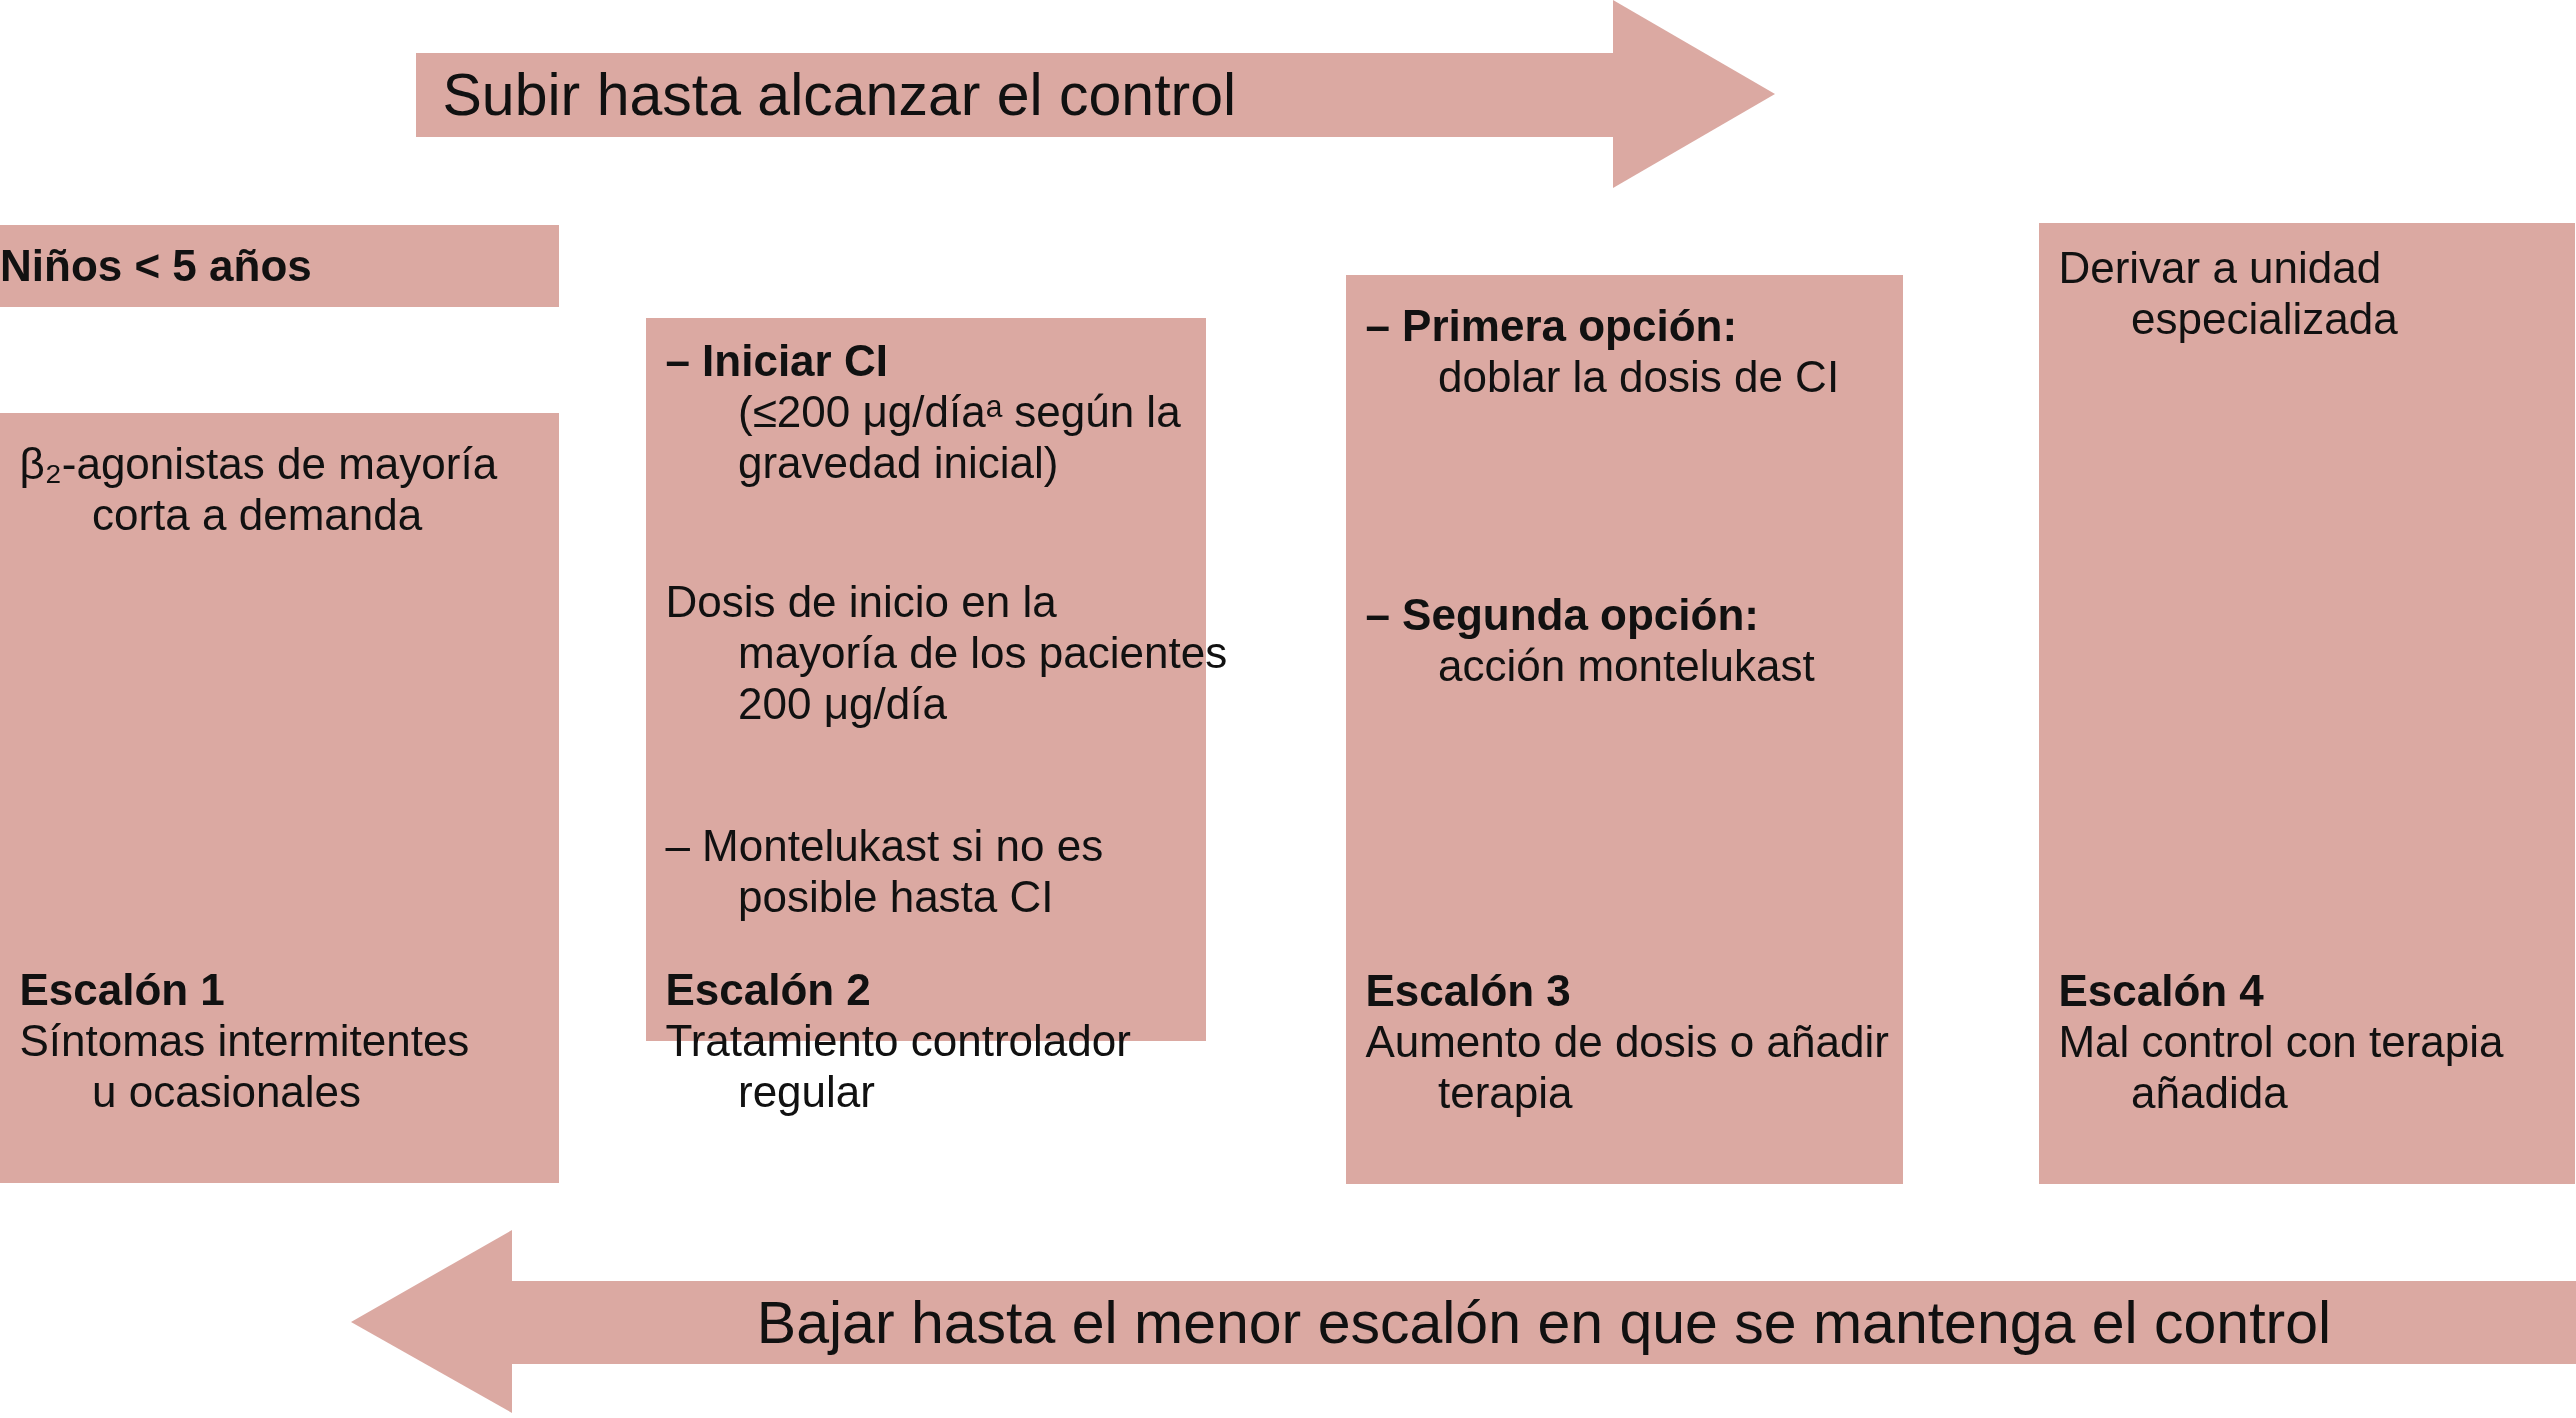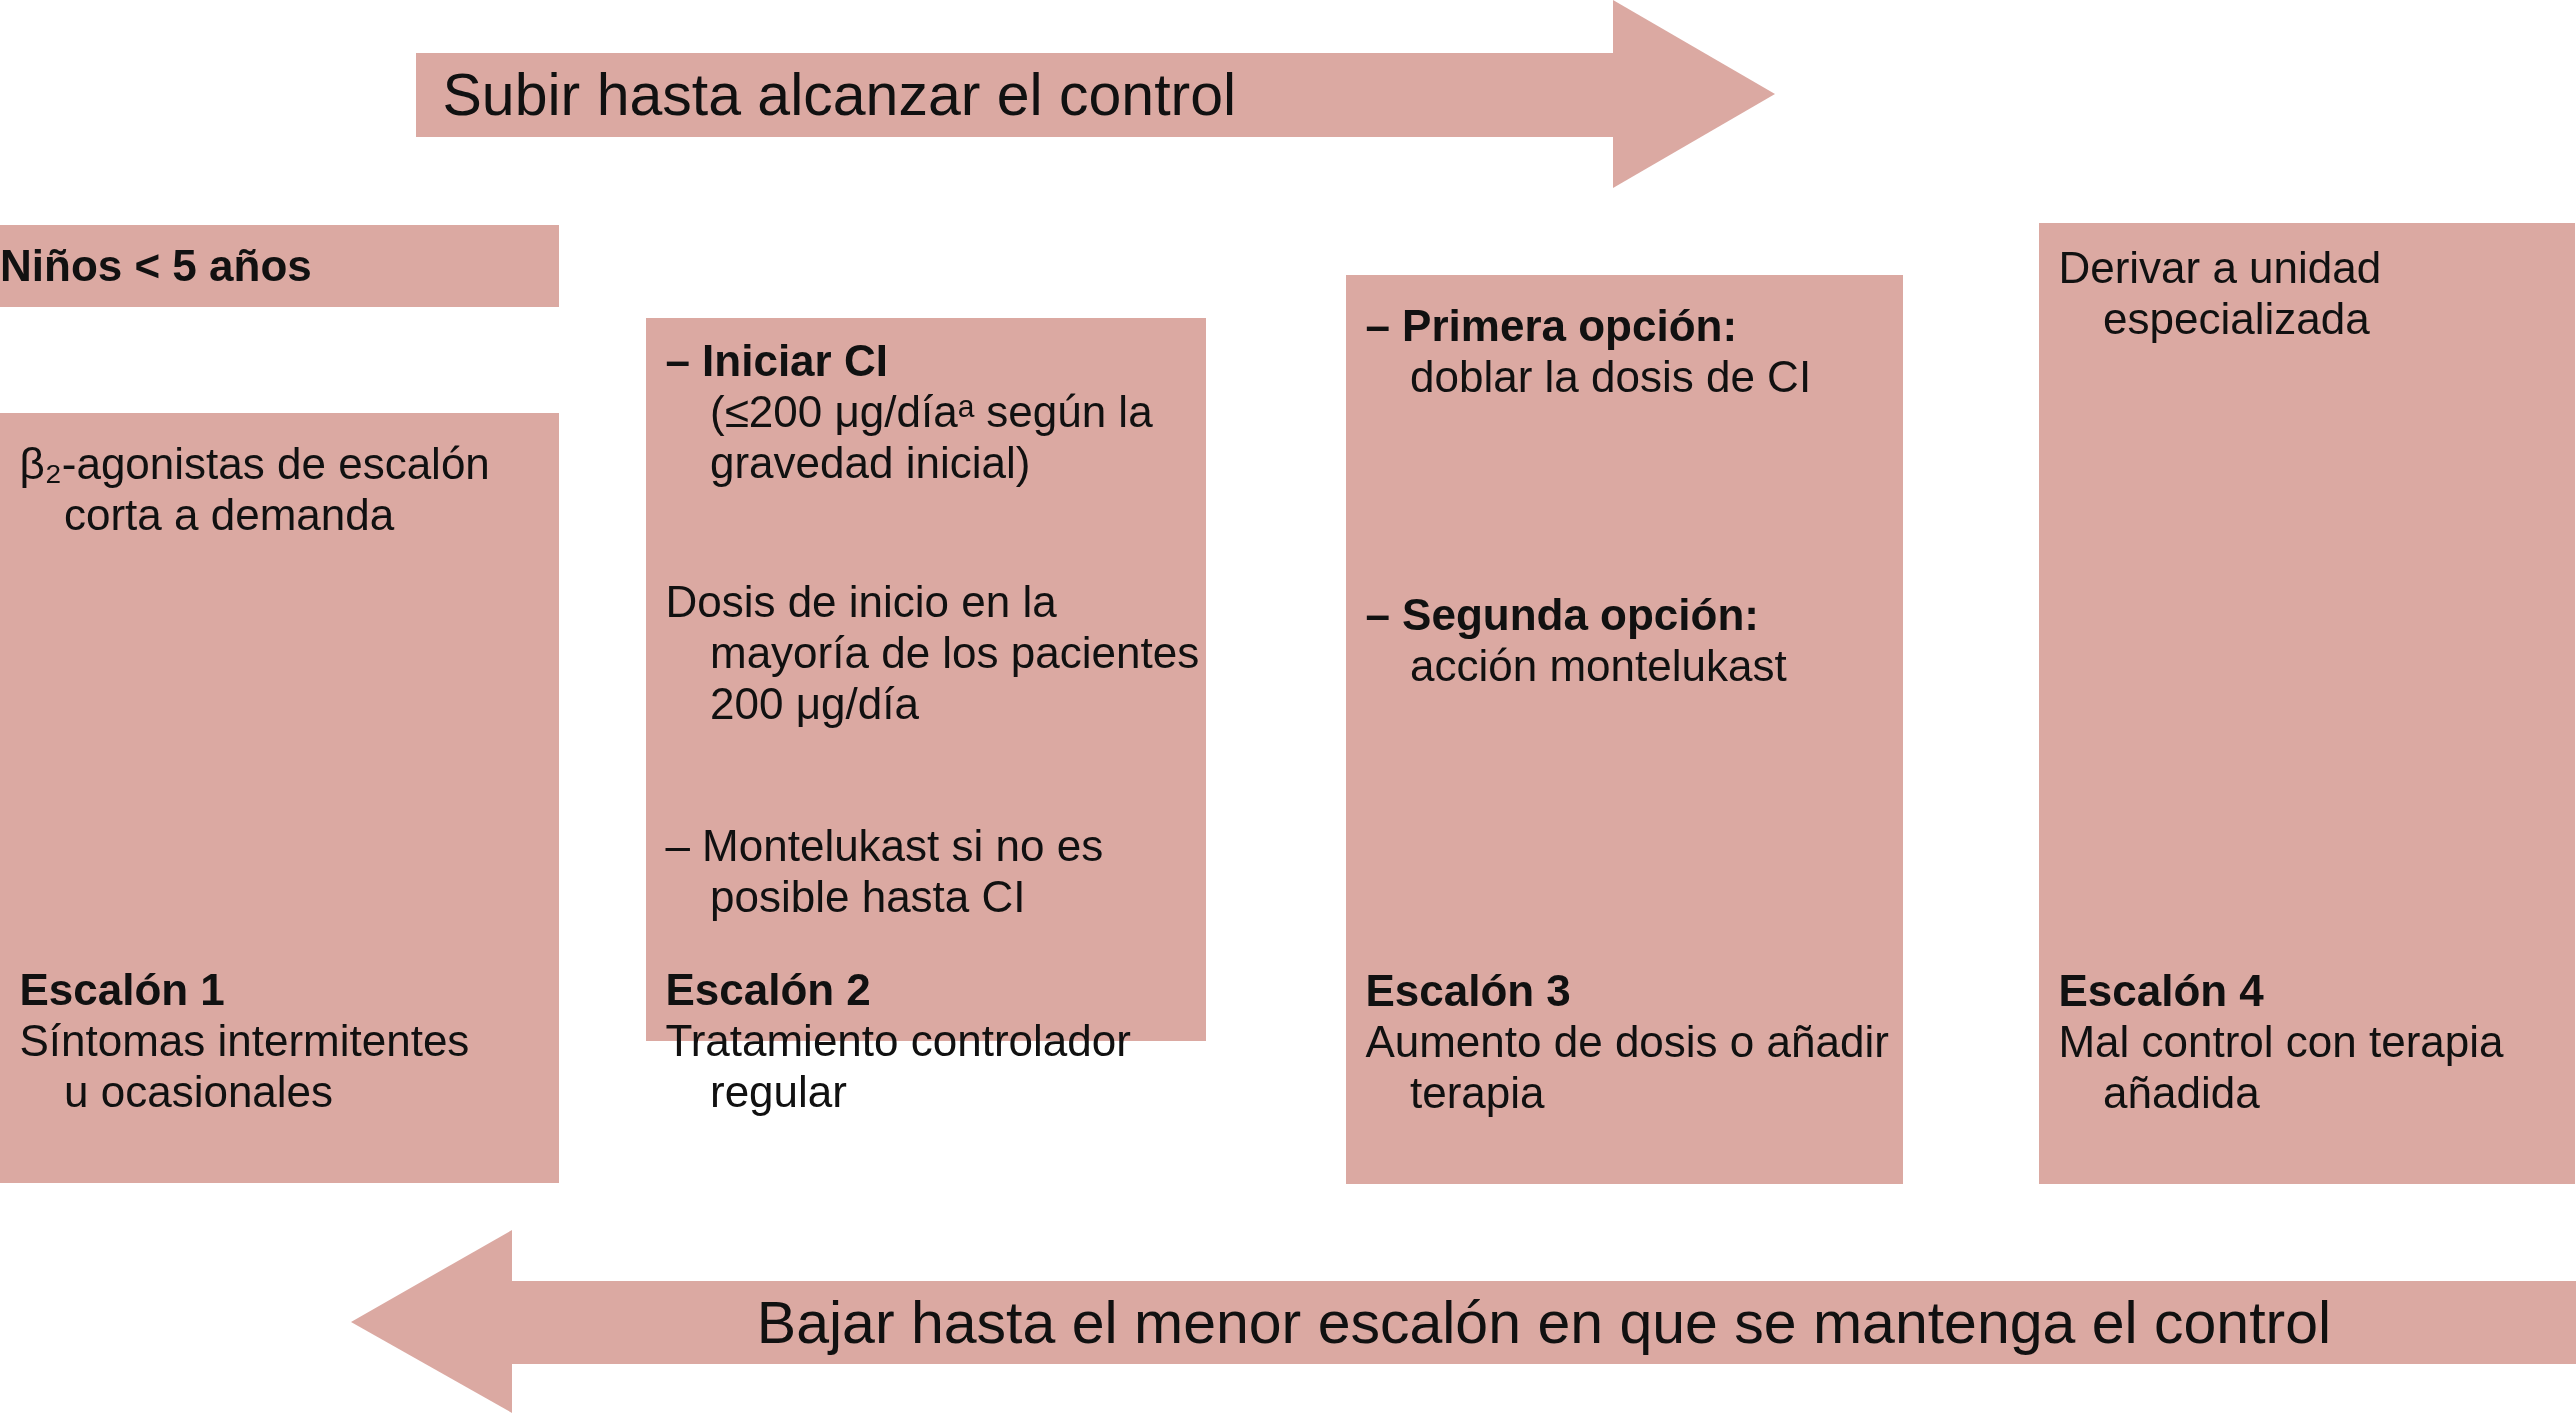--- a/index.html
+++ b/index.html
@@ -43,37 +43,37 @@
   #col3{left:1346px;top:275px;width:557px;height:909px;}
   #col4{left:2016px;top:223px;width:536px;height:961px;margin-left:23px;}
   .block{position:absolute;left:0;right:0;}
   .ln{
     font-size:44px;
     line-height:51px;
     padding-left:19.4px;
     white-space:nowrap;
   }
   .ln.b{font-weight:bold;}
-  .ln.i1{padding-left:64px;}
+  .ln.i1{padding-left:92px;}
 </style>
 </head>
 <body style="--pink: #dba9a2; color: rgb(17, 17, 17); background: rgb(255, 255, 255);">
 
 <div class="abs shaft" id="top-arrow-shaft">
   <span class="arrow-label">Subir hasta alcanzar el control</span>
 </div>
 <div class="abs" id="top-arrow-head"></div>
 
 <div class="abs box" id="header-box">
   <span class="hdr">Niños &lt; 5 años</span>
 </div>
 
 <div class="abs box" id="col1">
   <div class="block" style="top:25px">
-      <div class="ln">β₂-agonistas de escalón</div>
+      <div class="ln">β₂-agonistas de mayoría</div>
       <div class="ln i1">corta a demanda</div>
     </div>
   <div class="block" style="top:551px">
       <div class="ln b">Escalón 1</div>
       <div class="ln">Síntomas intermitentes</div>
       <div class="ln i1">u ocasionales</div>
     </div>
 </div>
 
 <div class="abs box" id="col2">

